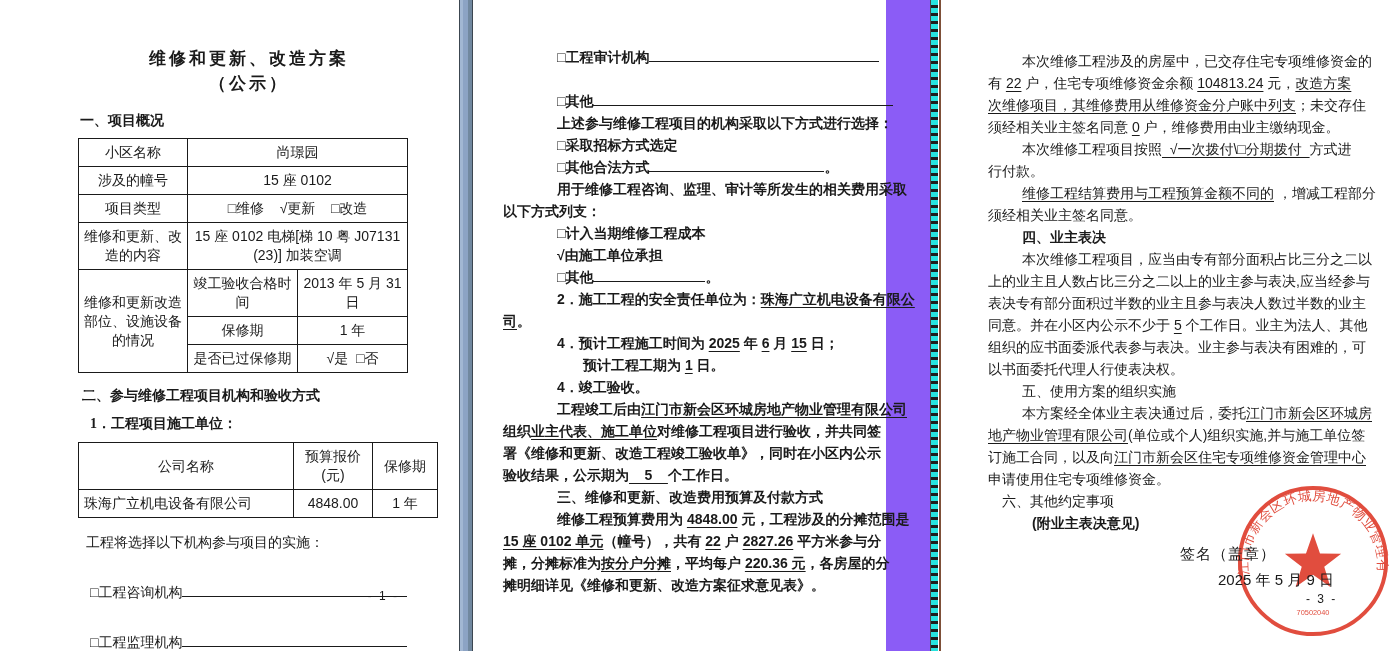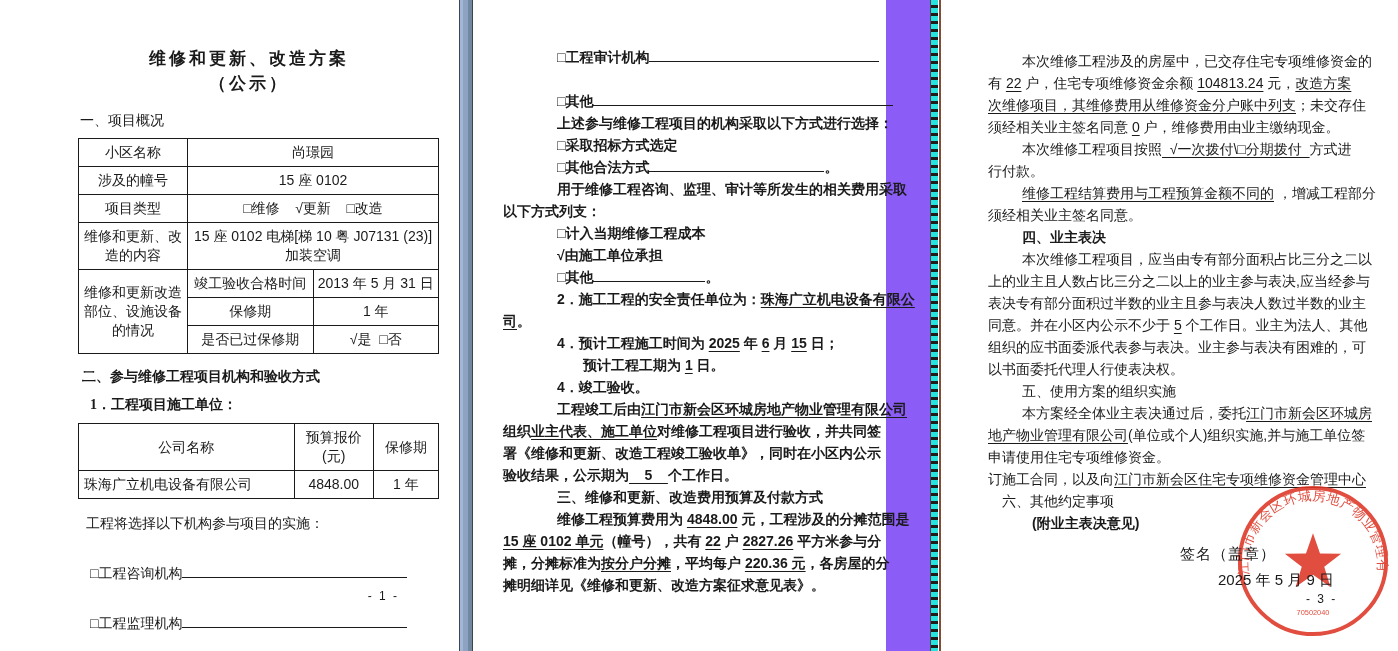--- a/index.html
+++ b/index.html
@@ -12,26 +12,26 @@
   
   .divider1{position:absolute;left:459px;top:0;width:14px;height:651px;
     background:linear-gradient(90deg,#3c4650 0 1px,#a2b7d3 1px 4px,#8ca3c4 4px 9px,#71889f 9px 13px,#3c4650 13px 14px);}
   .divider2{position:absolute;left:930px;top:0;width:12px;height:651px;background:#fff;}
   .divider2 .dash{position:absolute;left:0;top:0;width:7px;height:100%;border-left:1px solid #4a4a4a;
     background:repeating-linear-gradient(180deg,#26e3df 0 5px,#1d1d1d 5px 8px);}
   .divider2 .rule{position:absolute;left:9px;top:0;width:2px;height:100%;background:#7d4f38;}
   
   .p1-content{padding:46px 39px 0 78px;}
   .doc-title{text-align:center;font-weight:bold;font-size:17px;line-height:25px;letter-spacing:3px;}
-  .h1{margin-top:13px;font-weight:normal;line-height:22px;padding-left:2px;}
+  .h1{margin-top:13px;font-weight:bold;line-height:22px;padding-left:2px;}
   .h2{margin-top:11px;font-weight:bold;line-height:22px;padding-left:4px;}
   .sub1{margin-top:7px;font-weight:bold;line-height:22px;padding-left:12px;font-family:Liberation Serif, serif;}
   .selline{margin-top:13px;line-height:22px;padding-left:8px;}
   .blankrow{margin-top:28px;line-height:22px;padding-left:12px;white-space:pre;}
-  table{border-collapse:collapse;margin-top:7px;width:361px;table-layout:fixed;}
+  table{border-collapse:collapse;margin-top:7px;width:330px;table-layout:fixed;}
   td,th{border:1px solid #1a1a1a;padding:4px 3px;text-align:center;vertical-align:middle;
         font-weight:normal;line-height:19px;}
   .t1 .lab{width:102px;}
   .t1 .c2{width:100px;}
   .t2 .c1{width:208px;}
   .t2 .c2{width:72px;}
   .t2 .c3{width:58px;}
   .t2 td.name{text-align:left;padding-left:5px;}
   .prewrap{white-space:pre-line;}
   .pagenum{position:absolute;font-size:12px;letter-spacing:2px;color:#1a1a1a;}
@@ -179,22 +179,22 @@
         <div class="line i1 b"><span>四、业主表决</span></div>
         <div class="line i1"><span>本次维修工程项目，应当由专有部分面积占比三分之二以</span></div>
         <div class="line "><span>上的业主且人数占比三分之二以上的业主参与表决,应当经参与</span></div>
         <div class="line "><span>表决专有部分面积过半数的业主且参与表决人数过半数的业主</span></div>
         <div class="line "><span>同意。并在小区内公示不少于 </span><span class="u">5</span><span> 个工作日。业主为法人、其他</span></div>
         <div class="line "><span>组织的应书面委派代表参与表决。业主参与表决有困难的，可</span></div>
         <div class="line "><span>以书面委托代理人行使表决权。</span></div>
         <div class="line i1"><span>五、使用方案的组织实施</span></div>
         <div class="line i1"><span>本方案经全体业主表决通过后，委托</span><span class="u">江门市新会区环城房</span></div>
         <div class="line "><span class="u">地产物业管理有限公司</span><span>(单位或个人)组织实施,并与施工单位签</span></div>
+        <div class="line "><span>订施工合同，以及向</span><span class="u">江门市新会区住宅专项维修资金管理中心</span></div>
         <div class="line "><span>申请使用住宅专项维修资金。</span></div>
-        <div class="line "><span>订施工合同，以及向</span><span class="u">江门市新会区住宅专项维修资金管理中心</span></div>
         <div class="line i0"><span>六、其他约定事项</span></div>
         <div class="line ia b"><span>(附业主表决意见)</span></div>
       </div>
 
     <svg class="stamp" viewBox="0 0 160 160">
       <circle cx="80" cy="80" r="74" fill="none" stroke="#dd3524" stroke-width="4"></circle>
       <polygon points="80,52 87.1,72.3 108.5,72.7 91.4,85.7 97.6,106.3 80,94 62.4,106.3 68.6,85.7 51.5,72.7 72.9,72.3" fill="#dd3524"></polygon>
       <defs>
         <path id="stampArc" d="M 15,96 A 66,66 0 1 1 145,96" fill="none"></path>
       </defs>

